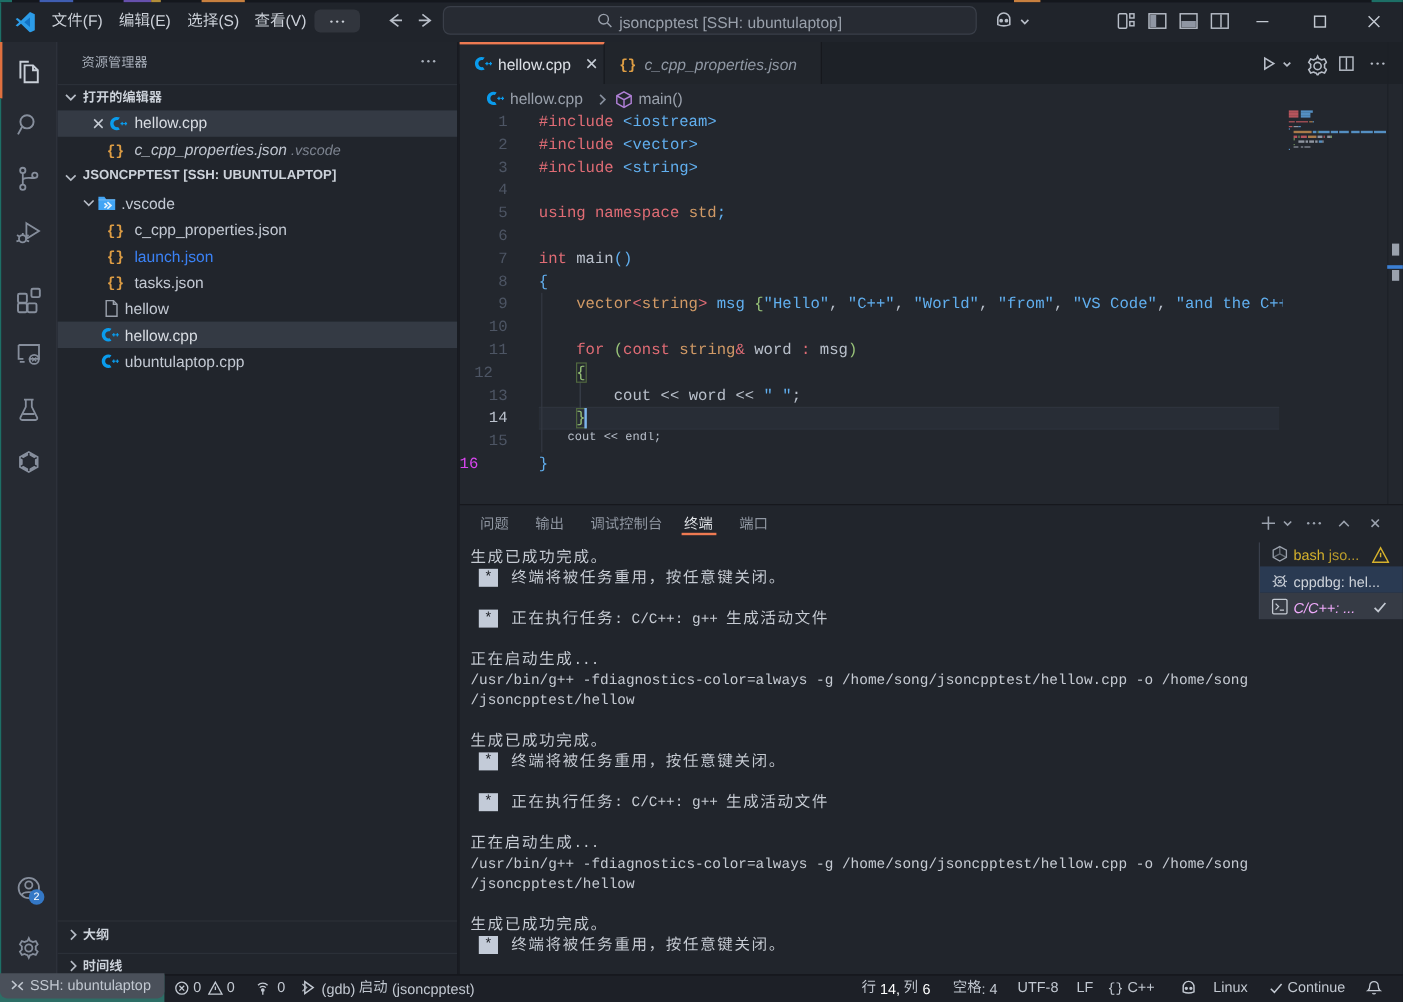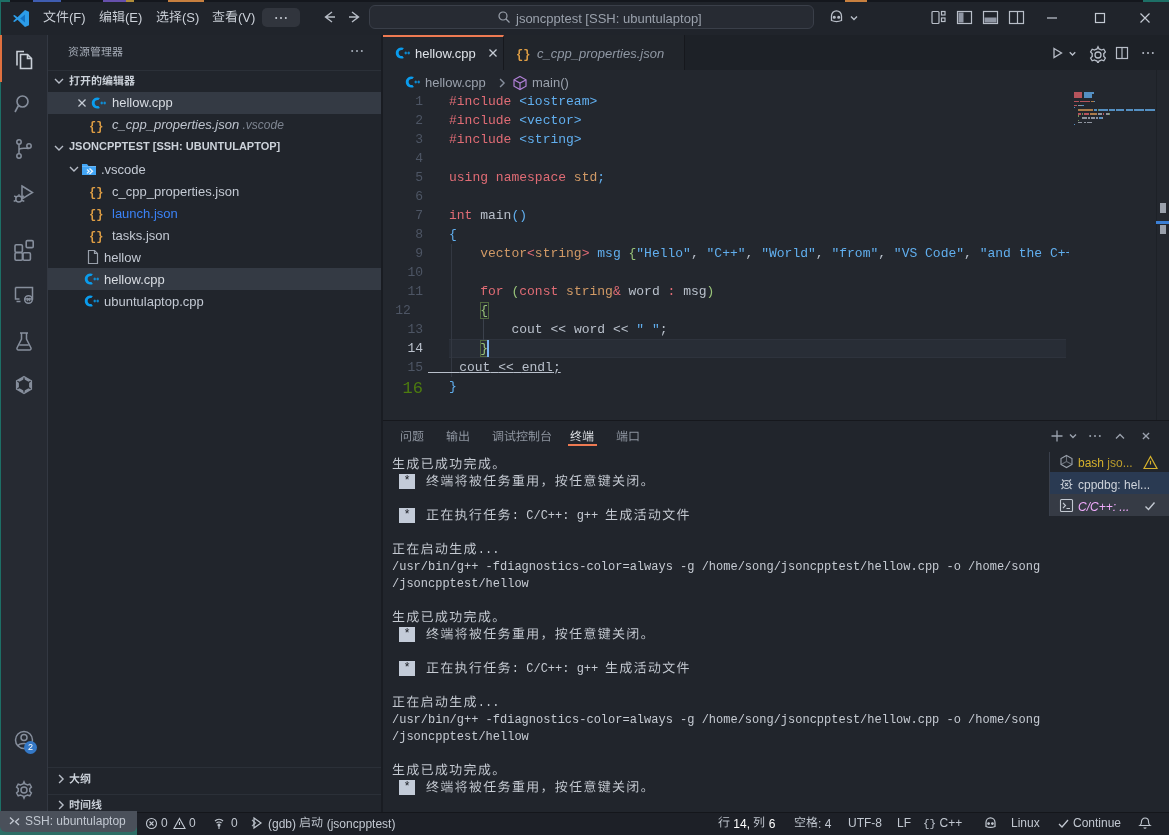--- a/index.html
+++ b/index.html
@@ -386,33 +386,33 @@
     <div class="abs mono" style="left:383px;top:189px;width:40px;text-align:right;color:#4d5564;font-size:13px;">6</div>
     <div class="abs mono" style="left:383px;top:208px;width:40px;text-align:right;color:#4d5564;font-size:13px;">7</div>
     <div class="abs mono" style="left:383px;top:227px;width:40px;text-align:right;color:#4d5564;font-size:13px;">8</div>
     <div class="abs mono" style="left:383px;top:246px;width:40px;text-align:right;color:#4d5564;font-size:13px;">9</div>
     <div class="abs mono" style="left:383px;top:265px;width:40px;text-align:right;color:#4d5564;font-size:13px;">10</div>
     <div class="abs mono" style="left:383px;top:284px;width:40px;text-align:right;color:#4d5564;font-size:13px;">11</div>
     <div class="abs mono" style="left:383px;top:303px;width:40px;text-align:center;color:#4d5564;font-size:13px;">12</div>
     <div class="abs mono" style="left:383px;top:322px;width:40px;text-align:right;color:#4d5564;font-size:13px;">13</div>
     <div class="abs mono" style="left:383px;top:341px;width:40px;text-align:right;color:#bac1cc;font-size:13px;">14</div>
     <div class="abs mono" style="left:383px;top:360px;width:40px;text-align:right;color:#4d5564;font-size:13px;">15</div>
-    <div class="abs mono" style="left:383px;top:379px;width:40px;text-align:right;color:#4d7c0f;font-size:17px;">16</div>
+    <div class="abs mono" style="left:383px;top:379px;width:40px;text-align:left;color:#d946ef;font-size:13px;">16</div>
     <div class="abs mono" style="left:449px;top:94px;width:620px;overflow:hidden;white-space:pre;font-size:13px;color:#b9c0cb;"><span style="color:#e06c75">#include</span> <span style="color:#61afef">&lt;iostream&gt;</span></div>
     <div class="abs mono" style="left:449px;top:132px;width:620px;overflow:hidden;white-space:pre;font-size:13px;color:#b9c0cb;"><span style="color:#e06c75">#include</span> <span style="color:#61afef">&lt;string&gt;</span></div>
     <div class="abs mono" style="left:449px;top:113px;width:620px;overflow:hidden;white-space:pre;font-size:13px;color:#b9c0cb;"><span style="color:#e06c75">#include</span> <span style="color:#61afef">&lt;vector&gt;</span></div>
     <div class="abs mono" style="left:449px;top:170px;width:620px;overflow:hidden;white-space:pre;font-size:13px;color:#b9c0cb;"><span style="color:#e06c75">using</span> <span style="color:#e06c75">namespace</span> <span style="color:#d19a66">std</span><span style="color:#61afef">;</span></div>
     <div class="abs mono" style="left:449px;top:208px;width:620px;overflow:hidden;white-space:pre;font-size:13px;color:#b9c0cb;"><span style="color:#e06c75">int</span> <span style="color:#b9c0cb">main</span><span style="color:#61afef">()</span></div>
     <div class="abs mono" style="left:449px;top:227px;width:620px;overflow:hidden;white-space:pre;font-size:13px;color:#b9c0cb;"><span style="color:#61afef">{</span></div>
     <div class="abs mono" style="left:449px;top:246px;width:620px;overflow:hidden;white-space:pre;font-size:13px;color:#b9c0cb;">    <span style="color:#d19a66">vector</span><span style="color:#e06c75">&lt;</span><span style="color:#d19a66">string</span><span style="color:#e06c75">&gt;</span> <span style="color:#61afef">msg</span> <span style="color:#98c379">{</span><span style="color:#61afef">"Hello"</span><span style="color:#b9c0cb">,</span> <span style="color:#61afef">"C++"</span><span style="color:#b9c0cb">,</span> <span style="color:#61afef">"World"</span><span style="color:#b9c0cb">,</span> <span style="color:#61afef">"from"</span><span style="color:#b9c0cb">,</span> <span style="color:#61afef">"VS Code"</span><span style="color:#b9c0cb">,</span> <span style="color:#61afef">"and the C++ extension!"</span></div>
     <div class="abs mono" style="left:449px;top:284px;width:620px;overflow:hidden;white-space:pre;font-size:13px;color:#b9c0cb;">    <span style="color:#e06c75">for</span> <span style="color:#98c379">(</span><span style="color:#e06c75">const</span> <span style="color:#d19a66">string</span><span style="color:#e06c75">&amp;</span> <span style="color:#b9c0cb">word</span> <span style="color:#e06c75">:</span> <span style="color:#b9c0cb">msg</span><span style="color:#98c379">)</span></div>
     <div class="abs mono" style="left:449px;top:303px;width:620px;overflow:hidden;white-space:pre;font-size:13px;color:#b9c0cb;">    <span style="color:#98c379">{</span></div>
     <div class="abs mono" style="left:449px;top:322px;width:620px;overflow:hidden;white-space:pre;font-size:13px;color:#b9c0cb;">        <span style="color:#b9c0cb">cout</span> <span style="color:#b9c0cb">&lt;&lt;</span> <span style="color:#b9c0cb">word</span> <span style="color:#b9c0cb">&lt;&lt;</span> <span style="color:#61afef">"&nbsp;"</span><span style="color:#b9c0cb">;</span></div>
     <div class="abs mono" style="left:449px;top:341px;width:620px;overflow:hidden;white-space:pre;font-size:13px;color:#b9c0cb;">    <span style="color:#98c379">}</span></div>
-    <div class="abs mono" style="left:428px;top:360px;width:620px;overflow:hidden;white-space:pre;font-size:13px;color:#b9c0cb;text-decoration:underline;">    <span style="color:#b9c0cb">cout</span> <span style="color:#b9c0cb">&lt;&lt;</span> <span style="color:#b9c0cb">endl</span><span style="color:#b9c0cb">;</span></div>
+    <div class="abs mono" style="left:449px;top:360px;width:620px;overflow:hidden;white-space:pre;font-size:10px;color:#b9c0cb;">    <span style="color:#b9c0cb">cout</span> <span style="color:#b9c0cb">&lt;&lt;</span> <span style="color:#b9c0cb">endl</span><span style="color:#b9c0cb">;</span></div>
     <div class="abs mono" style="left:449px;top:379px;width:620px;overflow:hidden;white-space:pre;font-size:13px;color:#b9c0cb;"><span style="color:#61afef">}</span></div>
     <div class="abs" style="left:1074.0px;top:92.0px;width:8.4px;height:1.7px;background:#c75a62;opacity:0.9;"></div>
     <div class="abs" style="left:1083.5px;top:92.0px;width:10.5px;height:1.7px;background:#5a9bd3;opacity:0.9;"></div>
     <div class="abs" style="left:1074.0px;top:94.1px;width:8.4px;height:1.7px;background:#c75a62;opacity:0.9;"></div>
     <div class="abs" style="left:1083.5px;top:94.1px;width:8.4px;height:1.7px;background:#5a9bd3;opacity:0.9;"></div>
     <div class="abs" style="left:1074.0px;top:96.2px;width:8.4px;height:1.7px;background:#c75a62;opacity:0.9;"></div>
     <div class="abs" style="left:1083.5px;top:96.2px;width:8.4px;height:1.7px;background:#5a9bd3;opacity:0.9;"></div>
     <div class="abs" style="left:1074.0px;top:100.5px;width:5.2px;height:1.7px;background:#c75a62;opacity:0.9;"></div>
     <div class="abs" style="left:1080.3px;top:100.5px;width:9.5px;height:1.7px;background:#c75a62;opacity:0.9;"></div>
     <div class="abs" style="left:1090.8px;top:100.5px;width:3.2px;height:1.7px;background:#b9854e;opacity:0.9;"></div>

